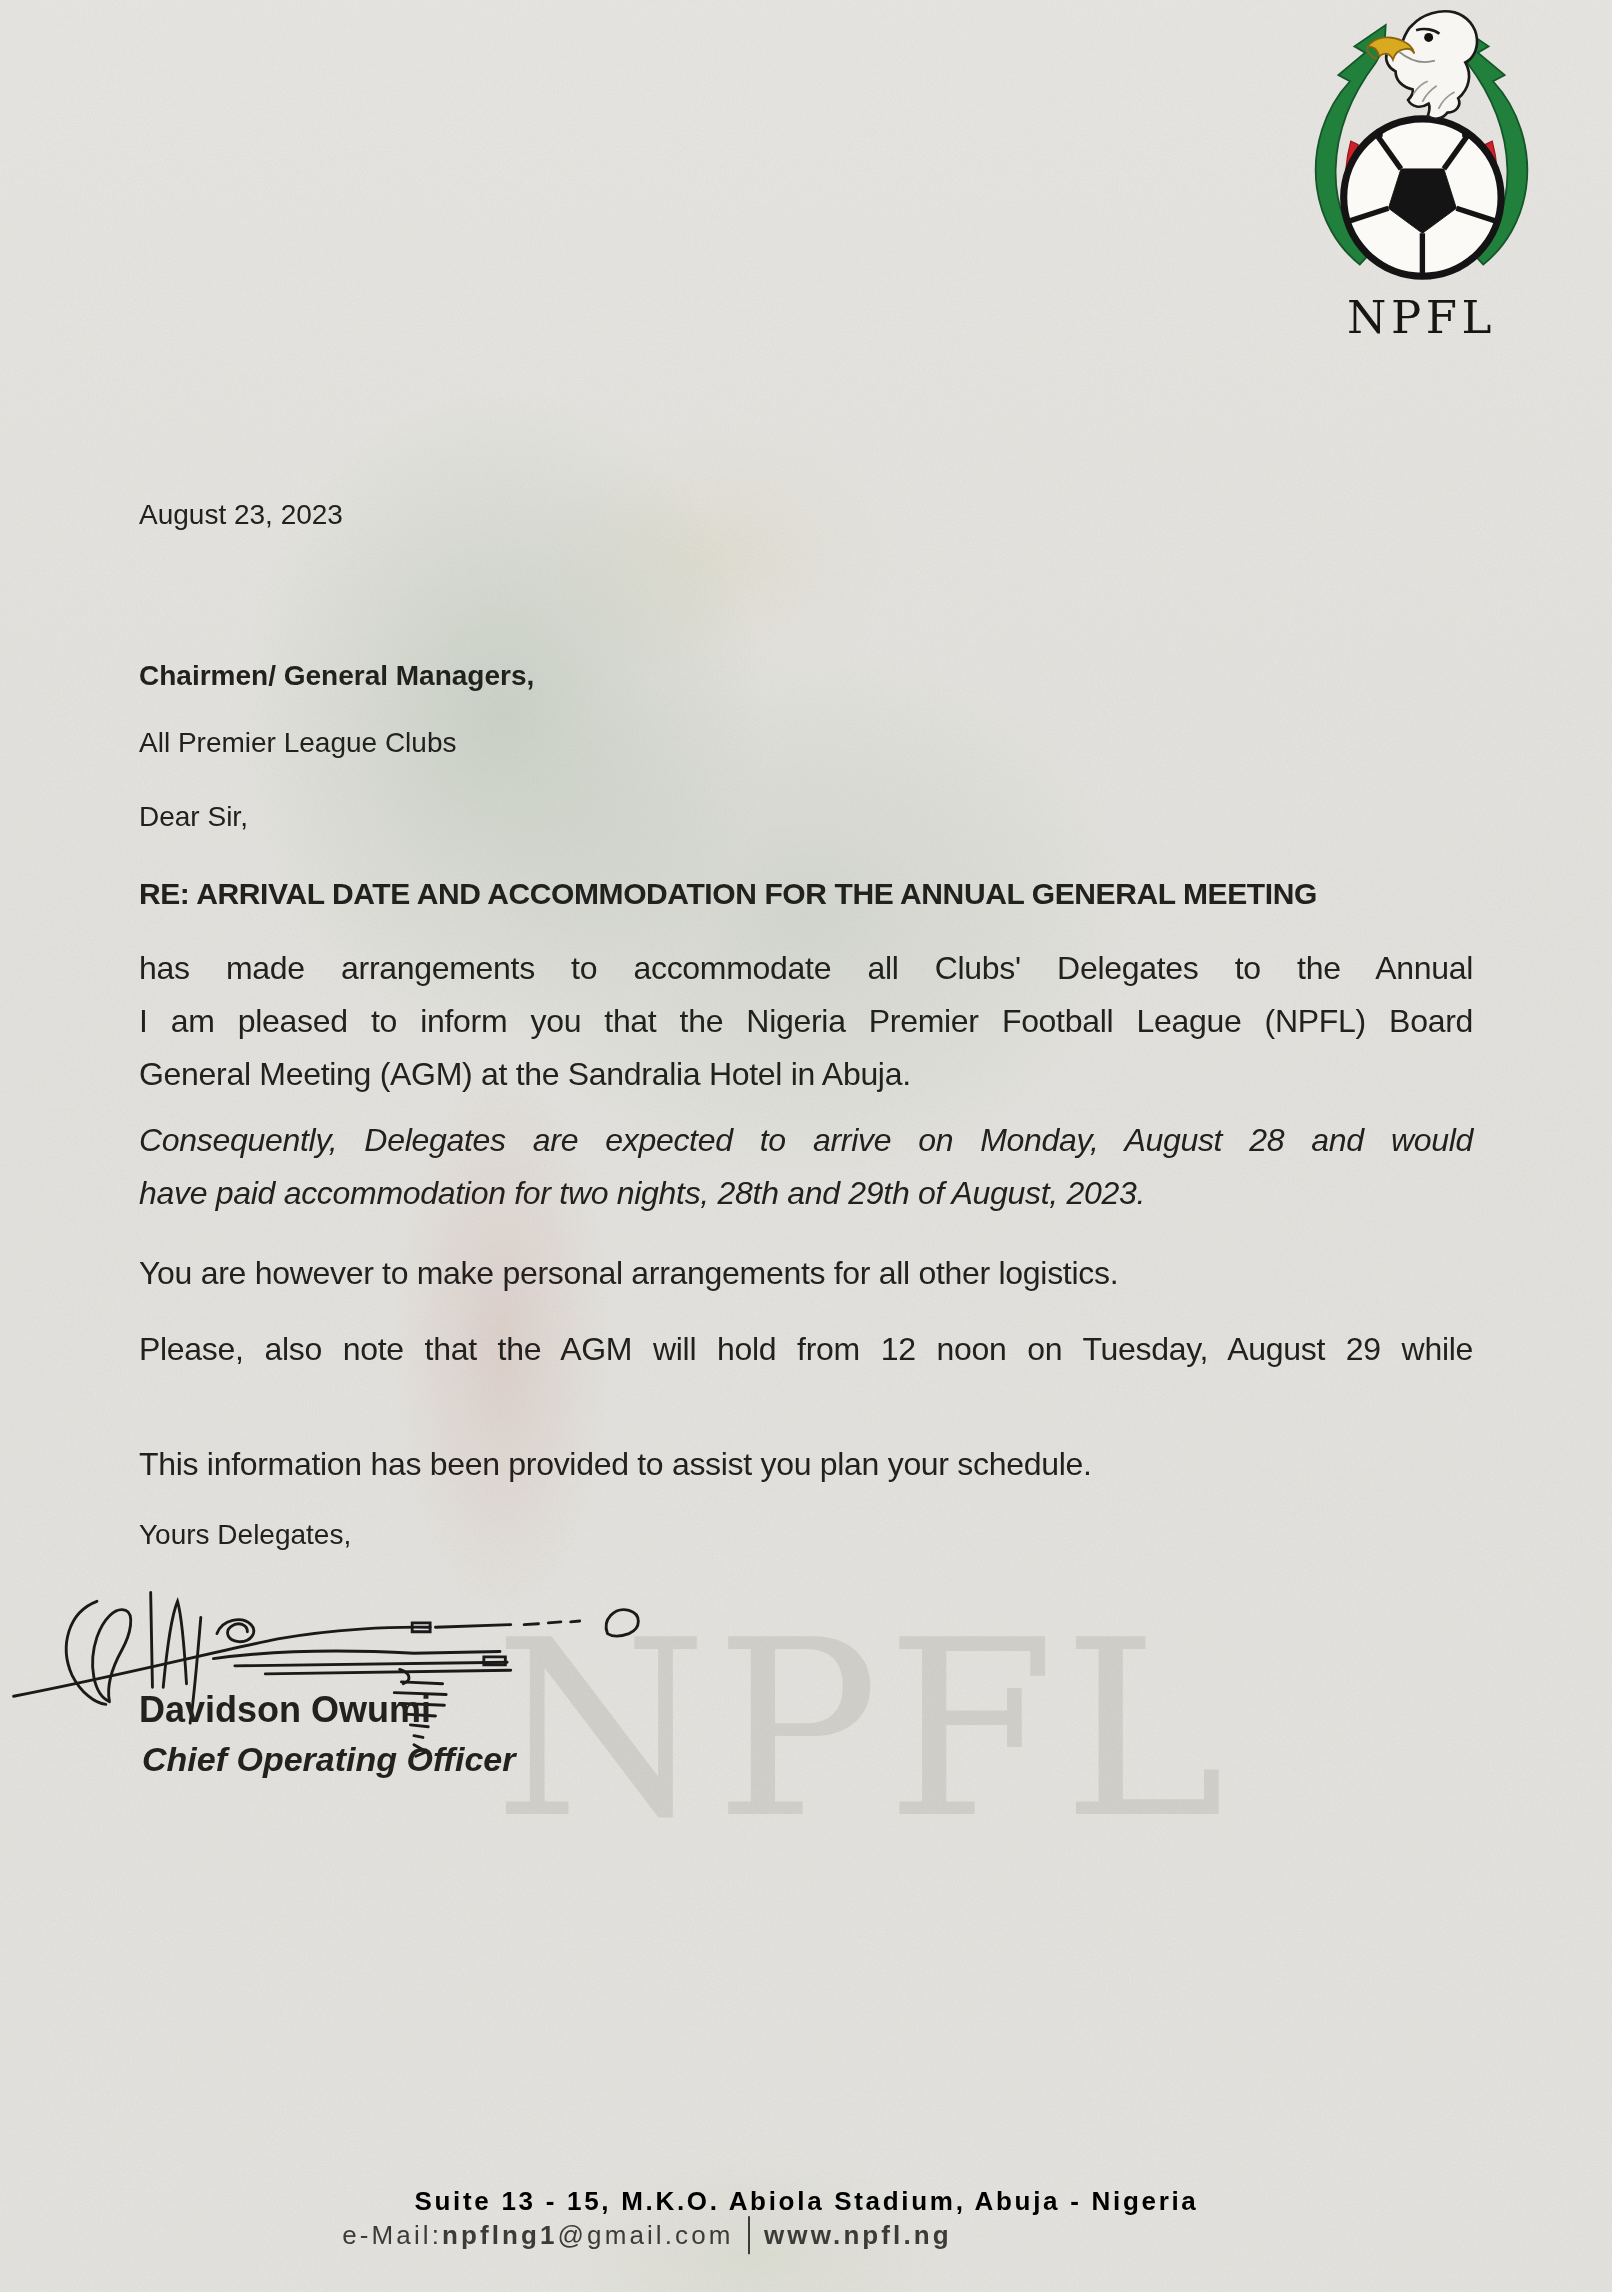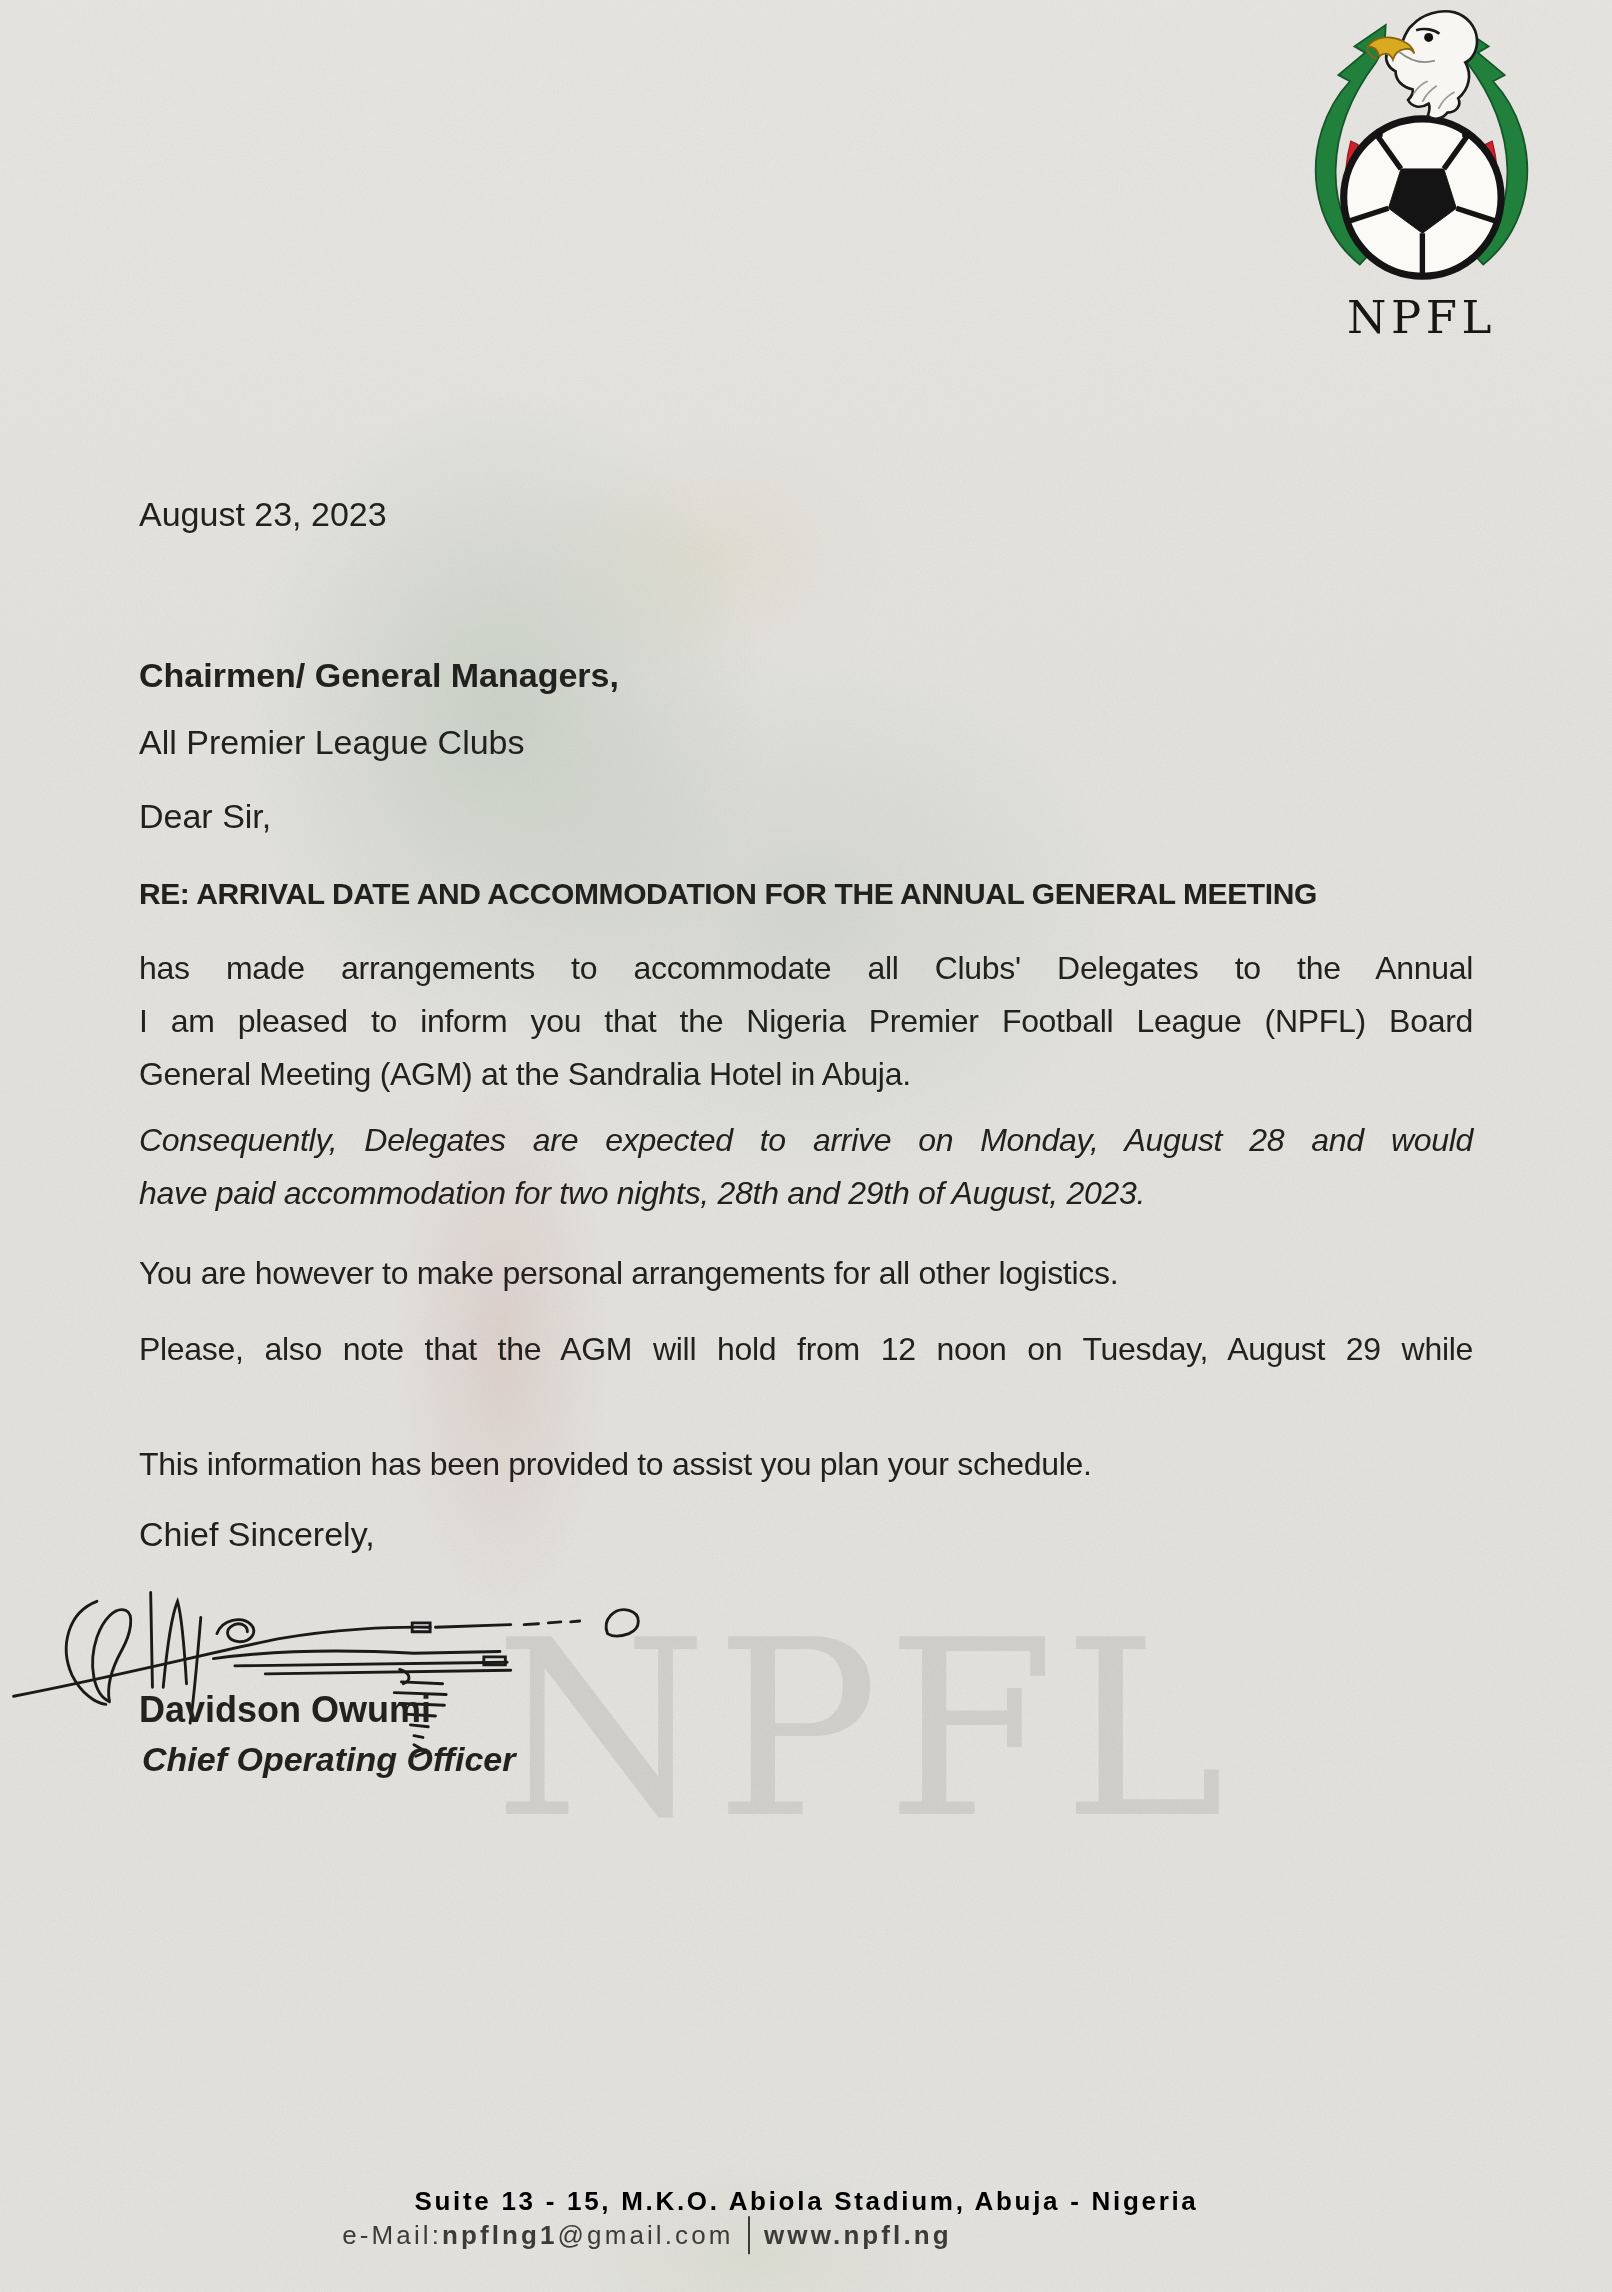--- a/index.html
+++ b/index.html
@@ -26,21 +26,21 @@
     font-size:244px;line-height:1;letter-spacing:7.2px;
     color:rgba(105,105,96,0.15);
     white-space:nowrap;
   }
   .crest{position:absolute;left:1247px;top:7.2px;width:349px;z-index:3;}
   .crest-text{
     width:349px;text-align:center;margin-top:-7.2px;
     font-family:"DejaVu Serif",serif;font-size:45px;letter-spacing:4.5px;
     color:#161614;
   }
-  .tline{position:absolute;left:139px;width:1334px;line-height:53px;font-size:34px;z-index:4;}
+  .tline{position:absolute;left:139px;width:1334px;line-height:53px;font-size:28px;z-index:4;}
   .b{font-weight:bold;}
   .subject{font-size:30px;font-weight:bold;letter-spacing:-0.4px;white-space:nowrap;width:auto;}
   .para{position:absolute;left:139px;width:1334px;z-index:4;}
   .para .bl{line-height:53px;font-size:32px;letter-spacing:-0.3px;}
   .para .jl{text-align:justify;text-align-last:justify;}
   .sig-name{position:absolute;left:139px;top:1687px;font-size:36px;font-weight:bold;line-height:45px;z-index:5;}
   .sig-title{position:absolute;left:142px;top:1737px;font-size:34px;font-weight:bold;font-style:italic;line-height:45px;z-index:5;}
   .signature-svg{position:absolute;left:9px;top:1587px;z-index:5;}
   .footer-line1{
     position:absolute;left:0;top:2185px;width:1613px;text-align:center;z-index:4;
@@ -142,21 +142,21 @@
 </div>
 
 <div class="para" style="top:1323px;">
   <div class="bl jl">Please, also note that the AGM will hold from 12 noon on Tuesday, August 29 while</div>
 </div>
 
 <div class="para" style="top:1438px;">
   <div class="bl">This information has been provided to assist you plan your schedule.</div>
 </div>
 
-<div class="tline" style="top:1508px;">Chief Sincerely,</div>
+<div class="tline" style="top:1508px;">Yours Delegates,</div>
 
 <svg class="signature-svg" width="681" height="206" viewBox="0 0 760 230">
   <g fill="none" stroke="#1a1a1a" stroke-width="3.2" stroke-linecap="round">
     <path d="M5,122 C120,100 230,72 300,58 C360,47 430,44 470,45"></path>
     <path d="M476,45 L560,42"></path>
     <path d="M575,42 l16,-1 M602,40 l14,-1 M627,39 l10,-1"></path>
     <path d="M668,52 C662,36 676,22 692,26 C706,30 706,46 692,52 C684,55 674,56 668,52"></path>
     <path d="M98,16 C66,28 56,66 70,98 C80,118 96,130 108,131"></path>
     <path d="M112,128 C94,120 88,86 98,56 C105,36 118,22 130,26 C140,30 136,52 126,70 C116,88 108,108 112,128"></path>
     <path d="M158,6 L160,112"></path>

